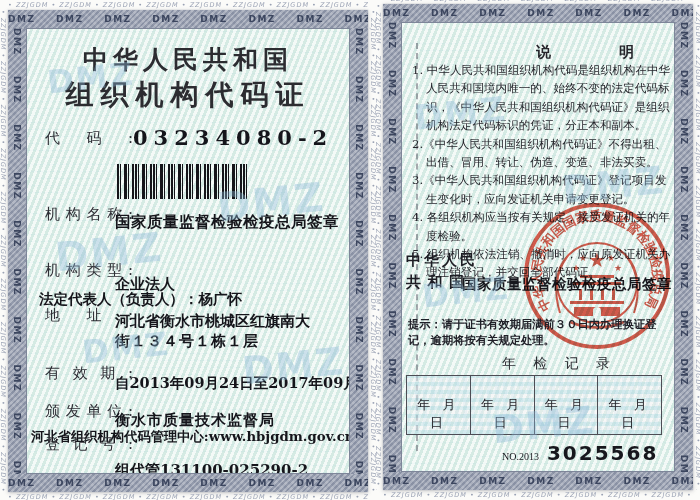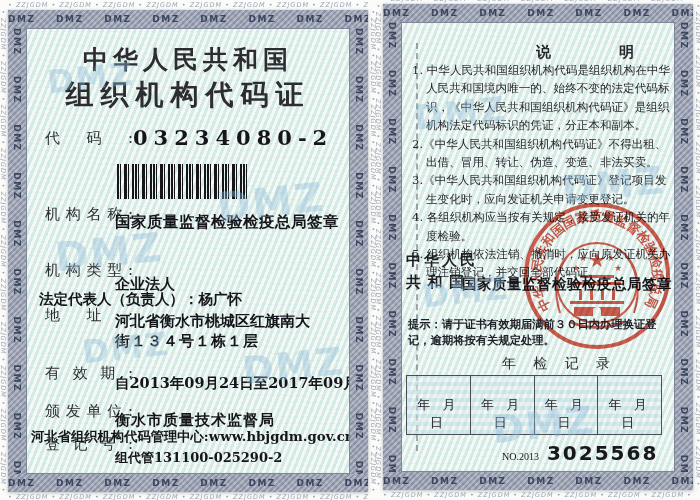--- a/index.html
+++ b/index.html
@@ -158,21 +158,21 @@
 
       <div class="lbl" style="top:335px">有效期:</div>
       <div class="val" style="top:345px;left:88px;font-size:14.5px">自2013年09月24日至2017年09月24日</div>
 
       <div class="lbl" style="top:373px">颁发单位:</div>
       <div class="val" style="top:382px;left:88px;font-size:15px;letter-spacing:1px">衡水市质量技术监督局</div>
 
       <div class="val" style="top:399px;left:4px;font-size:13.3px">河北省组织机构代码管理中心:www.hbjgdm.gov.cn</div>
 
       <div class="lbl" style="top:406px">登记号:</div>
-      <div class="val" style="top:420px;left:88px;font-size:13px">组代管131100-025290-2</div>
+      <div class="val" style="top:432px;left:88px;font-size:15px">组代管131100-025290-2</div>
     <div class="wm" style="left: 20px; top: 30px; font-size: 32px;">DMZ</div>
         <div class="wm" style="left: 190px; top: 150px; font-size: 40px;">DMZ</div>
         <div class="wm" style="left: 28px; top: 200px; font-size: 40px;">DMZ</div>
         <div class="wm" style="left: 215px; top: 315px; font-size: 38px;">DMZ</div>
         <div class="wm" style="left: 55px; top: 300px; font-size: 32px;">DMZ</div>
       </div>
   </div>
 
   <div class="page page-right">
     <div class="edge edge-top">• ZZJGDM • ZZJGDM • ZZJGDM • ZZJGDM • ZZJGDM • ZZJGDM • ZZJGDM • ZZJGDM • ZZJGDM • ZZJGDM • ZZJGDM • ZZJGDM • ZZJGDM • ZZJGDM • ZZJGDM • ZZJGDM • ZZJGDM • ZZJGDM • ZZJGDM • ZZJGDM • ZZJGDM • ZZJGDM • ZZJGDM • ZZJGDM • ZZJGDM • ZZJGDM • ZZJGDM • ZZJGDM • ZZJGDM • ZZJGDM • ZZJGDM • ZZJGDM • ZZJGDM • ZZJGDM • ZZJGDM • ZZJGDM • ZZJGDM • ZZJGDM • ZZJGDM • ZZJGDM </div>

